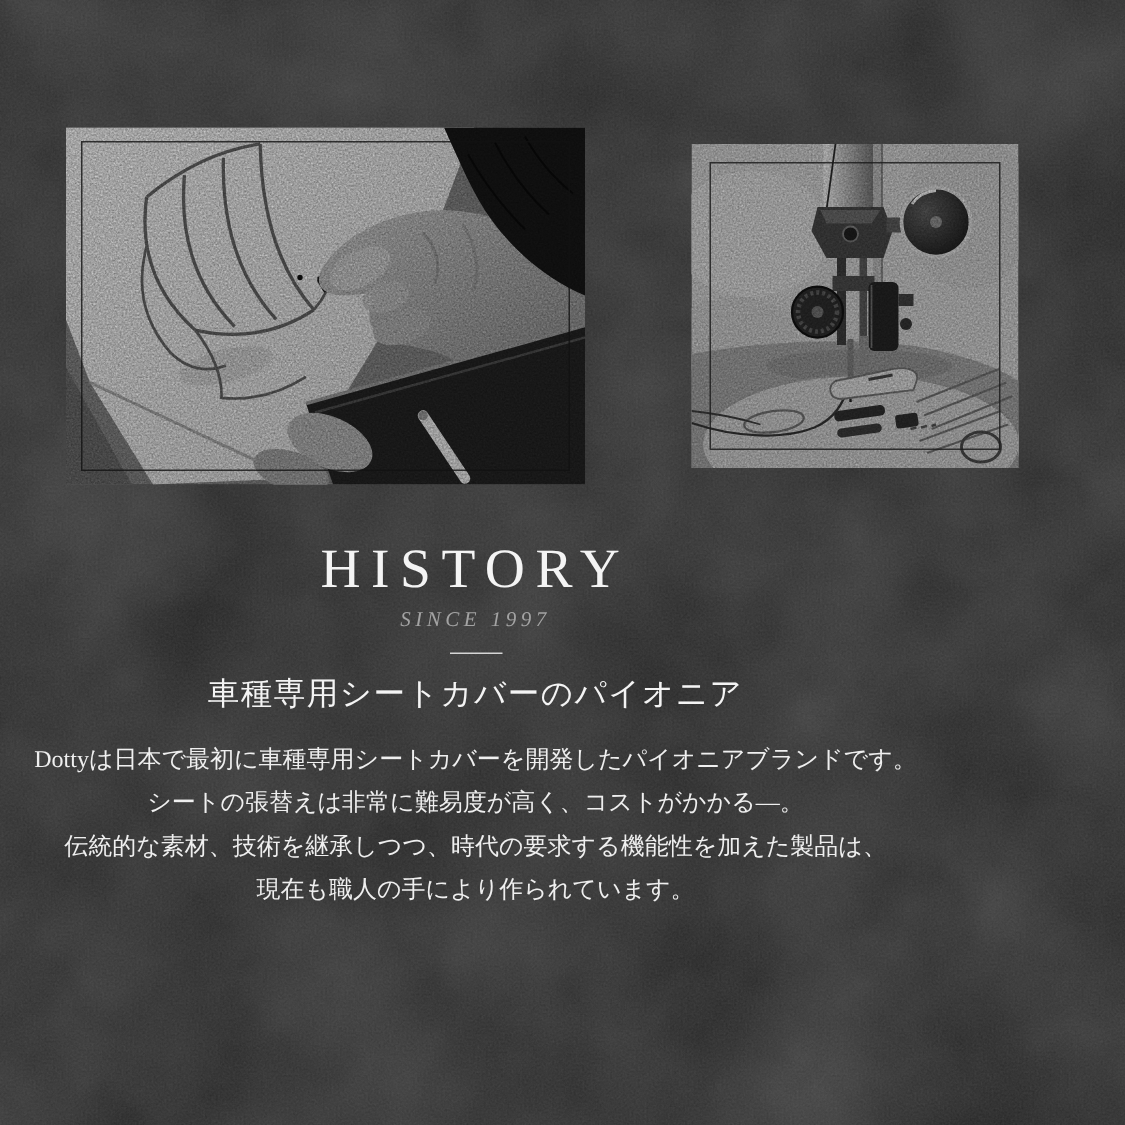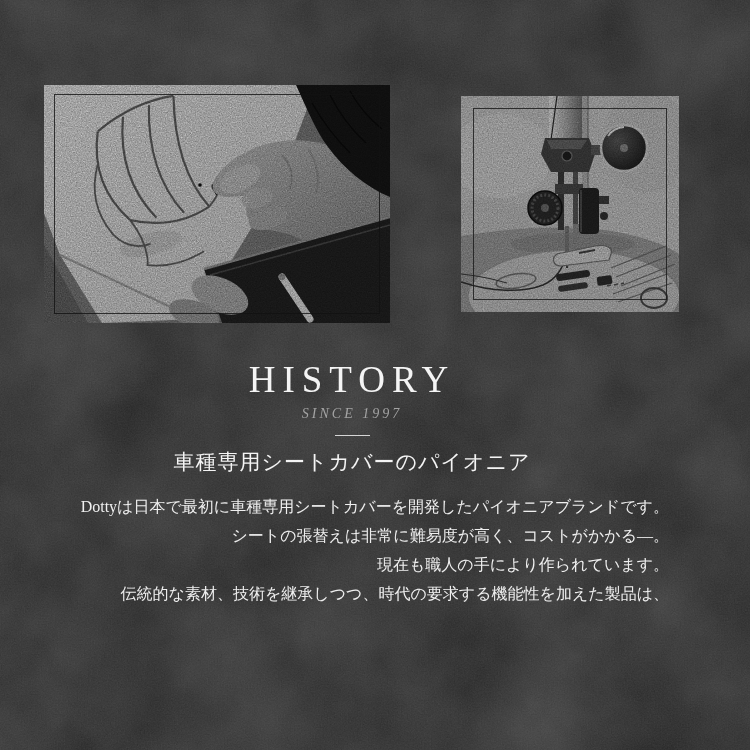--- a/index.html
+++ b/index.html
@@ -8,27 +8,27 @@
         font-family:"Liberation Serif","DejaVu Serif",serif;}
   .bg-noise{position:absolute;left:0;top:0;width:750px;height:750px;pointer-events:none;}
   .photos-row{position:absolute;left:44px;top:85px;width:662px;display:flex;align-items:center;gap:71px;}
   .photo{position:relative;flex:0 0 auto;}
   .photo svg{display:block;width:100%;height:100%;}
   .photo-left{width:346px;height:238px;}
   .photo-right{width:218px;height:216px;}
   .inner-frame{position:absolute;pointer-events:none;}
   .photo-left .inner-frame{left:10px;top:9px;right:10px;bottom:9px;border:1px solid rgba(18,18,18,.8);}
   .photo-right .inner-frame{left:12px;top:12px;right:12px;bottom:12px;border:1px solid rgba(28,28,28,.85);}
-  .history-block{position:absolute;left:0;top:360px;width:634px;text-align:center;padding-left:35px;}
+  .history-block{position:absolute;left:0;top:360px;width:634px;text-align:center;}
   .title{margin:0;font-size:37px;font-weight:400;letter-spacing:7px;color:#f4f4f4;line-height:1.1;}
   .since{margin-top:5px;font-size:14px;letter-spacing:3px;color:#a3a3a3;font-style:italic;}
   .divider{width:35px;height:1px;background:#d6d6d6;margin:13px auto 0;}
   .heading{margin:12px 0 0;font-size:21px;font-weight:400;letter-spacing:1px;color:#f4f4f4;}
   .para{margin:16px 0 0;font-size:16px;line-height:29px;font-weight:500;color:#efefef;}
-  .para .line{display:block;text-align:right;}
+  .para .line{display:block;}
 </style>
 </head>
 <body>
 
 <div class="page">
 
   <svg class="bg-noise" width="750" height="750" aria-hidden="true">
     <defs>
       <filter id="bgBlotch" x="0" y="0" width="100%" height="100%">
         <feTurbulence type="fractalNoise" baseFrequency="0.01" numOctaves="4" seed="7"></feTurbulence>
@@ -197,17 +197,17 @@
   </div>
 
   <div class="history-block">
     <h2 class="title">HISTORY</h2>
     <div class="since">SINCE 1997</div>
     <div class="divider"></div>
     <h3 class="heading">車種専用シートカバーのパイオニア</h3>
     <p class="para">
       <span class="line">Dottyは日本で最初に車種専用シートカバーを開発したパイオニアブランドです。</span>
       <span class="line">シートの張替えは非常に難易度が高く、コストがかかる―。</span>
+      <span class="line">伝統的な素材、技術を継承しつつ、時代の要求する機能性を加えた製品は、</span>
       <span class="line">現在も職人の手により作られています。</span>
-      <span class="line">伝統的な素材、技術を継承しつつ、時代の要求する機能性を加えた製品は、</span>
     </p>
   </div>
 </div>
 
 </body></html>

